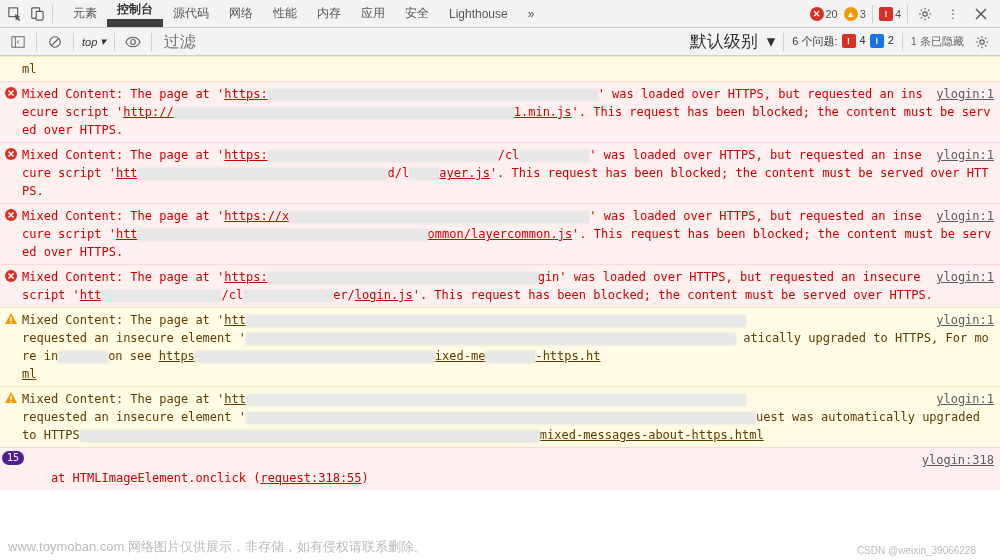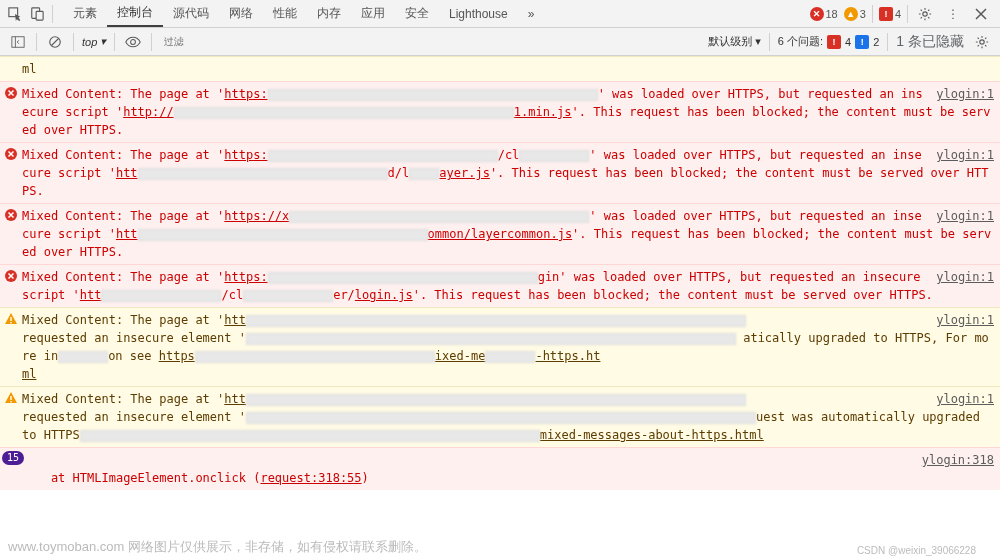--- a/index.html
+++ b/index.html
@@ -1,40 +1,40 @@
 <!DOCTYPE html>
 <html><head>
 <meta charset="utf-8">
 <style>
 * { box-sizing: border-box; margin: 0; padding: 0; }
 body { font-family: "Microsoft YaHei", Arial, sans-serif; font-size: 12px; color: #333; background: #fff; width: 1000px; height: 560px; overflow: hidden; position: relative; }
 .tabbar { display: flex; align-items: center; height: 28px; border-bottom: 1px solid #d0d0d0; background: #f3f3f3; padding: 0 4px; }
 .tabbar .tool-icon { width: 22px; height: 22px; display: flex; align-items: center; justify-content: center; color: #5a5a5a; cursor: pointer; }
 .tabbar .tabs { display: flex; height: 100%; margin-left: 6px; }
 .tabbar .tab { padding: 0 10px; display: flex; align-items: center; color: #555; cursor: pointer; font-size: 12px; }
-.tabbar .tab.active { border-bottom: 2px solid #404040; color: #333; font-weight: 400; }
+.tabbar .tab.active { border-bottom: 8px solid #404040; color: #333; font-weight: 700; }
 .tabbar .spacer { flex: 1; }
 .tabbar .right { display: flex; align-items: center; gap: 6px; padding-right: 4px; }
 .badge { display: inline-flex; align-items: center; font-size: 11px; gap: 2px; }
 .badge .dot { width: 14px; height: 14px; border-radius: 50%; display: inline-flex; align-items: center; justify-content: center; color: #fff; font-size: 9px; font-weight: bold; }
 .badge .num { color: #555; }
 .dot.red { background: #d93025; }
 .dot.yellow { background: #f29900; color: #fff; }
 .sq { width: 14px; height: 14px; border-radius: 2px; display: inline-flex; align-items: center; justify-content: center; color: #fff; font-size: 9px; font-weight: bold; }
 .sq.red { background: #d93025; }
 .sq.blue { background: #1a73e8; }
 .toolbar2 { display: flex; align-items: center; height: 28px; border-bottom: 1px solid #d0d0d0; background: #f3f3f3; padding: 0 8px; gap: 8px; }
 .toolbar2 .ico { width: 20px; height: 20px; display: flex; align-items: center; justify-content: center; color: #5a5a5a; cursor: pointer; }
 .toolbar2 .sep { width: 1px; height: 18px; background: #d0d0d0; }
 .toolbar2 .context { display: flex; align-items: center; gap: 3px; color: #333; font-size: 11px; cursor: pointer; font-style: italic; }
-.toolbar2 .filter-input { flex: 0 0 380px; border: none; background: transparent; height: 22px; font-size: 10px; outline: none; padding: 0 4px; color: #888; }
+.toolbar2 .filter-input { flex: 0 0 380px; border: none; background: transparent; height: 22px; font-size: 16px; outline: none; padding: 0 4px; color: #888; }
 .toolbar2 .spacer { flex: 1; }
-.toolbar2 .dd { display: flex; align-items: center; gap: 3px; color: #333; font-size: 11px; cursor: pointer; }
-.toolbar2 .issues { display: flex; align-items: center; gap: 4px; font-size: 11px; color: #333; }
-.toolbar2 .hidden { color: #5f6368; font-size: 14px; }
+.toolbar2 .dd { display: flex; align-items: center; gap: 9px; color: #333; font-size: 17px; cursor: pointer; }
+.toolbar2 .issues { display: flex; align-items: flex-start; gap: 4px; font-size: 11px; color: #333; }
+.toolbar2 .hidden { color: #5f6368; font-size: 11px; }
 .messages { height: 484px; overflow-y: auto; font-family: Menlo, Consolas, monospace; font-size: 12px; line-height: 1.5; }
 .msg { padding: 3px 6px 3px 22px; border-top: 1px solid #ffd7d7; position: relative; word-break: break-all; }
 .msg.err { background: #fff0f0; color: #cc0000; }
 .msg.warn { background: #fffbe5; color: #5c3c00; border-top-color: #f1e8c1; }
 .msg.err2 { background: #fff0f0; color: #cc0000; }
 .msg .icon { position: absolute; left: 4px; top: 4px; width: 14px; height: 14px; }
 .msg .src { float: right; color: #5c5c5c; text-decoration: underline; cursor: pointer; margin-left: 10px; }
 .msg .lk { text-decoration: underline; }
 .msg .ob { display: inline-block; width: var(--w,80px); height: 12px; background: #e8e8e8; border: 1px solid #ddd; vertical-align: middle; filter: blur(1px); }
 .count-badge { position: absolute; left: 2px; top: 3px; background: #4c1d95; color: #fff; border-radius: 8px; padding: 0 5px; font-size: 10px; height: 14px; line-height: 14px; }
@@ -69,21 +69,21 @@
     <div class="tab">内存</div>
     <div class="tab">应用</div>
     <div class="tab">安全</div>
     <div class="tab">Lighthouse</div>
     <div class="tab">»</div>
   </div>
   <div class="spacer"></div>
   <div class="right">
     <span class="badge">
         <span class="dot red">✕</span>
-        <span class="num">18</span>
+        <span class="num">20</span>
       </span>
     <span class="badge">
         <span class="dot yellow">▲</span>
         <span class="num">3</span>
       </span>
     <span style="width:1px;height:18px;background:#d0d0d0"></span>
     <span class="badge">
         <span class="sq red">!</span>
         <span class="num">4</span>
       </span>

